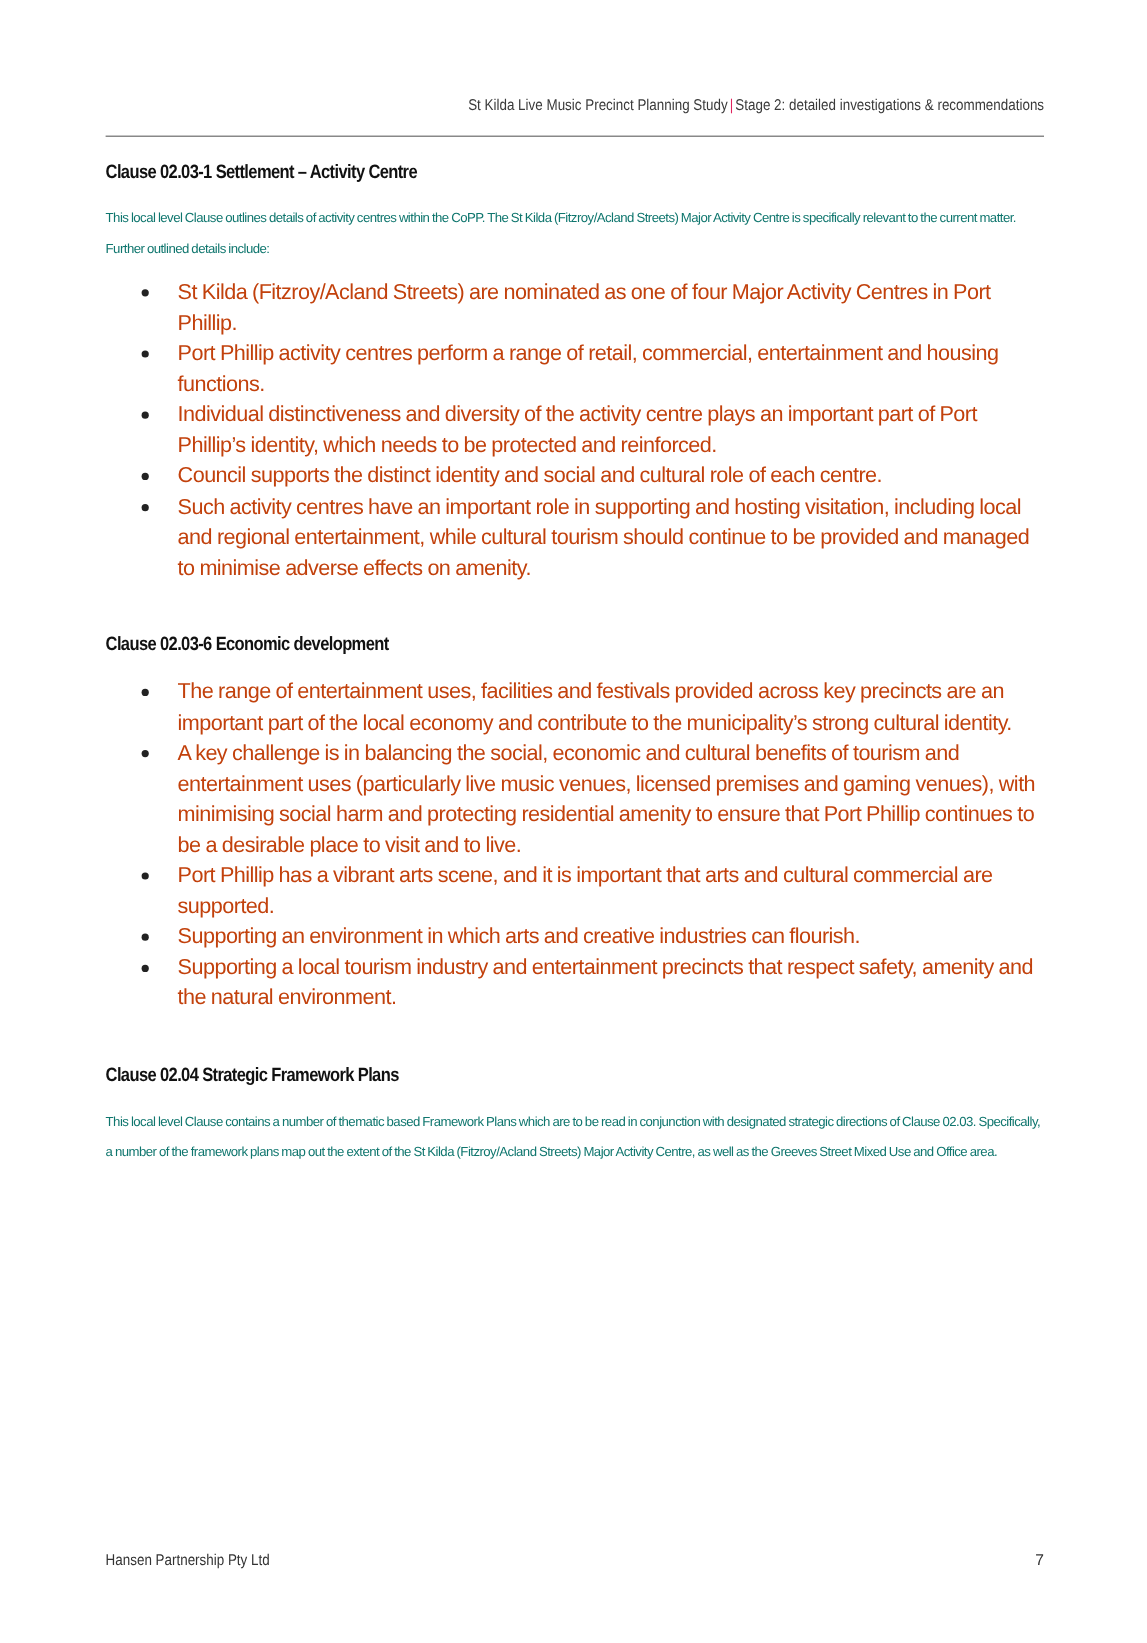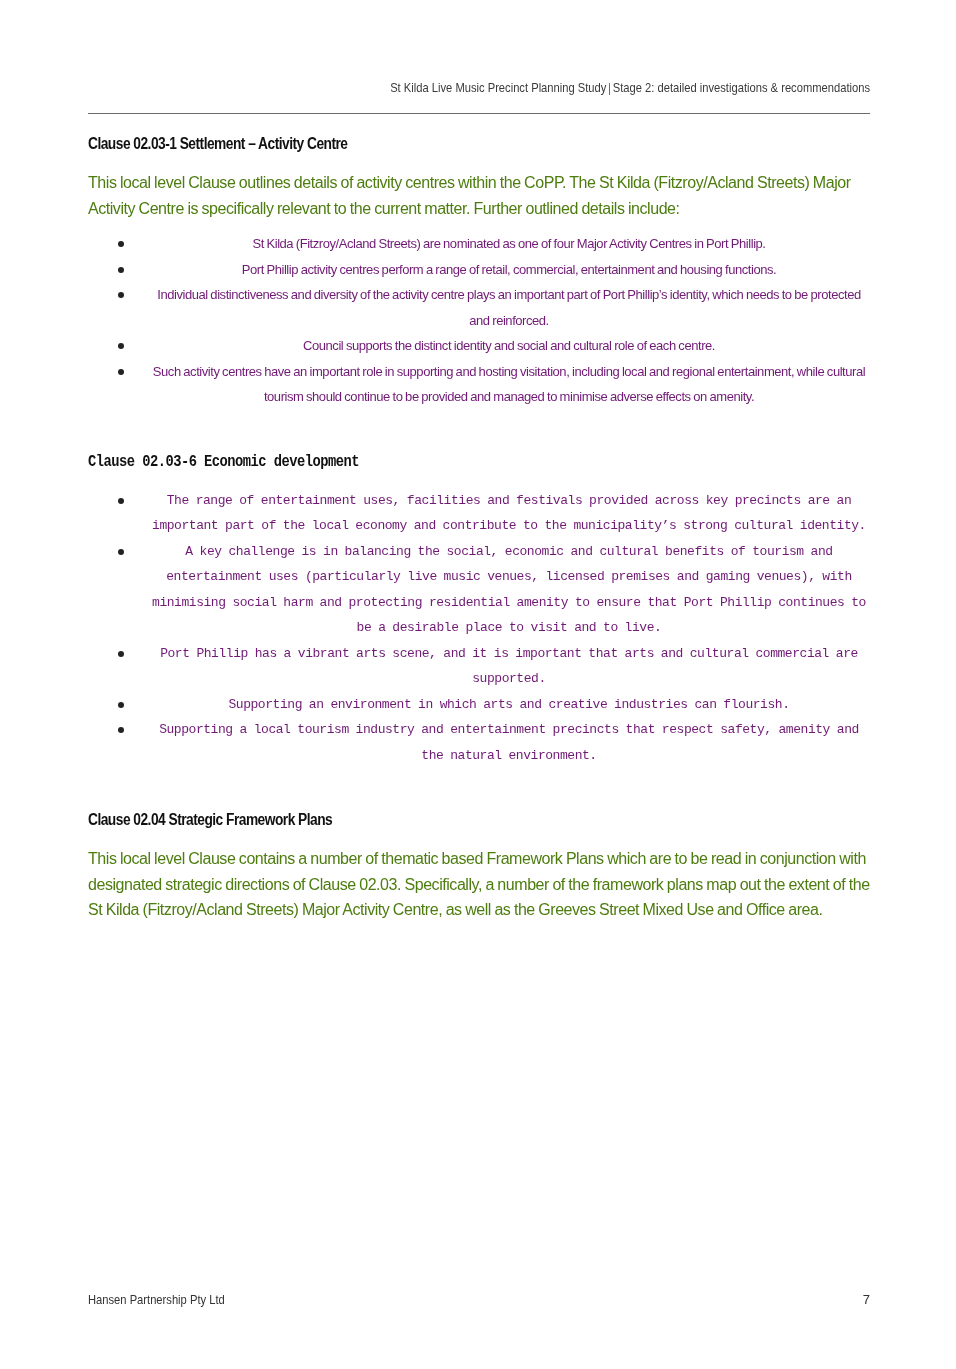--- a/index.html
+++ b/index.html
@@ -52,41 +52,40 @@
       font-weight: bold;
       color: #111;
       margin: 0 0 14px 0;
       letter-spacing: -0.6px;
       transform: scaleX(0.86);
       transform-origin: left top;
       white-space: nowrap;
       line-height: 24px;
     }
     .para {
-      font-size: 16px;
+      font-size: 11px;
       line-height: 25.5px;
       margin: 0 0 10px 0;
-      color: #4d7c0f;
+      color: #0f766e;
       letter-spacing: -0.45px;
       word-spacing: -0.5px;
     }
     ul.bullets {
       list-style: none;
       margin: 0;
       padding: 0;
     }
     ul.bullets li {
       position: relative;
       padding-left: 60px;
-      font-size: 13px;
+      font-size: 18px;
       line-height: 25.5px;
-      color: #701a75;
+      color: #c2410c;
       letter-spacing: -0.45px;
       word-spacing: -0.5px;
-      text-align: center;
     }
     .bullet-dot {
       position: absolute;
       left: 30px;
       top: 10px;
       width: 6px;
       height: 6px;
       border-radius: 50%;
       background: #222;
     }
@@ -128,21 +127,21 @@
     <p class="para">This local level Clause outlines details of activity centres within the CoPP. The St Kilda (Fitzroy/Acland Streets) Major Activity Centre is specifically relevant to the current matter. Further outlined details include:</p>
     <ul class="bullets">
       <li><span class="bullet-dot"></span><span>St Kilda (Fitzroy/Acland Streets) are nominated as one of four Major Activity Centres in Port Phillip.</span></li>
       <li><span class="bullet-dot"></span><span>Port Phillip activity centres perform a range of retail, commercial, entertainment and housing functions.</span></li>
       <li><span class="bullet-dot"></span><span>Individual distinctiveness and diversity of the activity centre plays an important part of Port Phillip’s identity, which needs to be protected and reinforced.</span></li>
       <li><span class="bullet-dot"></span><span>Council supports the distinct identity and social and cultural role of each centre.</span></li>
       <li><span class="bullet-dot"></span><span>Such activity centres have an important role in supporting and hosting visitation, including local and regional entertainment, while cultural tourism should continue to be provided and managed to minimise adverse effects on amenity.</span></li>
     </ul>
   </div>
 
-  <div class="section" style="font-family:Liberation Mono, monospace;">
+  <div class="section" style="">
     <div class="section-heading">Clause 02.03-6 Economic development</div>
     <ul class="bullets">
       <li><span class="bullet-dot"></span><span>The range of entertainment uses, facilities and festivals provided across key precincts are an important part of the local economy and contribute to the municipality’s strong cultural identity.</span></li>
       <li><span class="bullet-dot"></span><span>A key challenge is in balancing the social, economic and cultural benefits of tourism and entertainment uses (particularly live music venues, licensed premises and gaming venues), with minimising social harm and protecting residential amenity to ensure that Port Phillip continues to be a desirable place to visit and to live.</span></li>
       <li><span class="bullet-dot"></span><span>Port Phillip has a vibrant arts scene, and it is important that arts and cultural commercial are supported.</span></li>
       <li><span class="bullet-dot"></span><span>Supporting an environment in which arts and creative industries can flourish.</span></li>
       <li><span class="bullet-dot"></span><span>Supporting a local tourism industry and entertainment precincts that respect safety, amenity and the natural environment.</span></li>
     </ul>
   </div>
 

